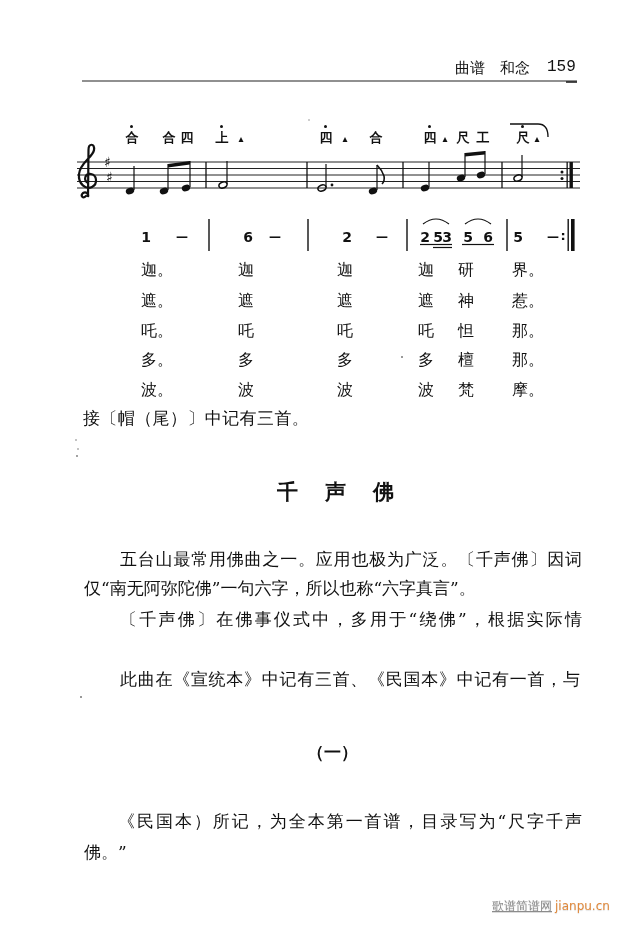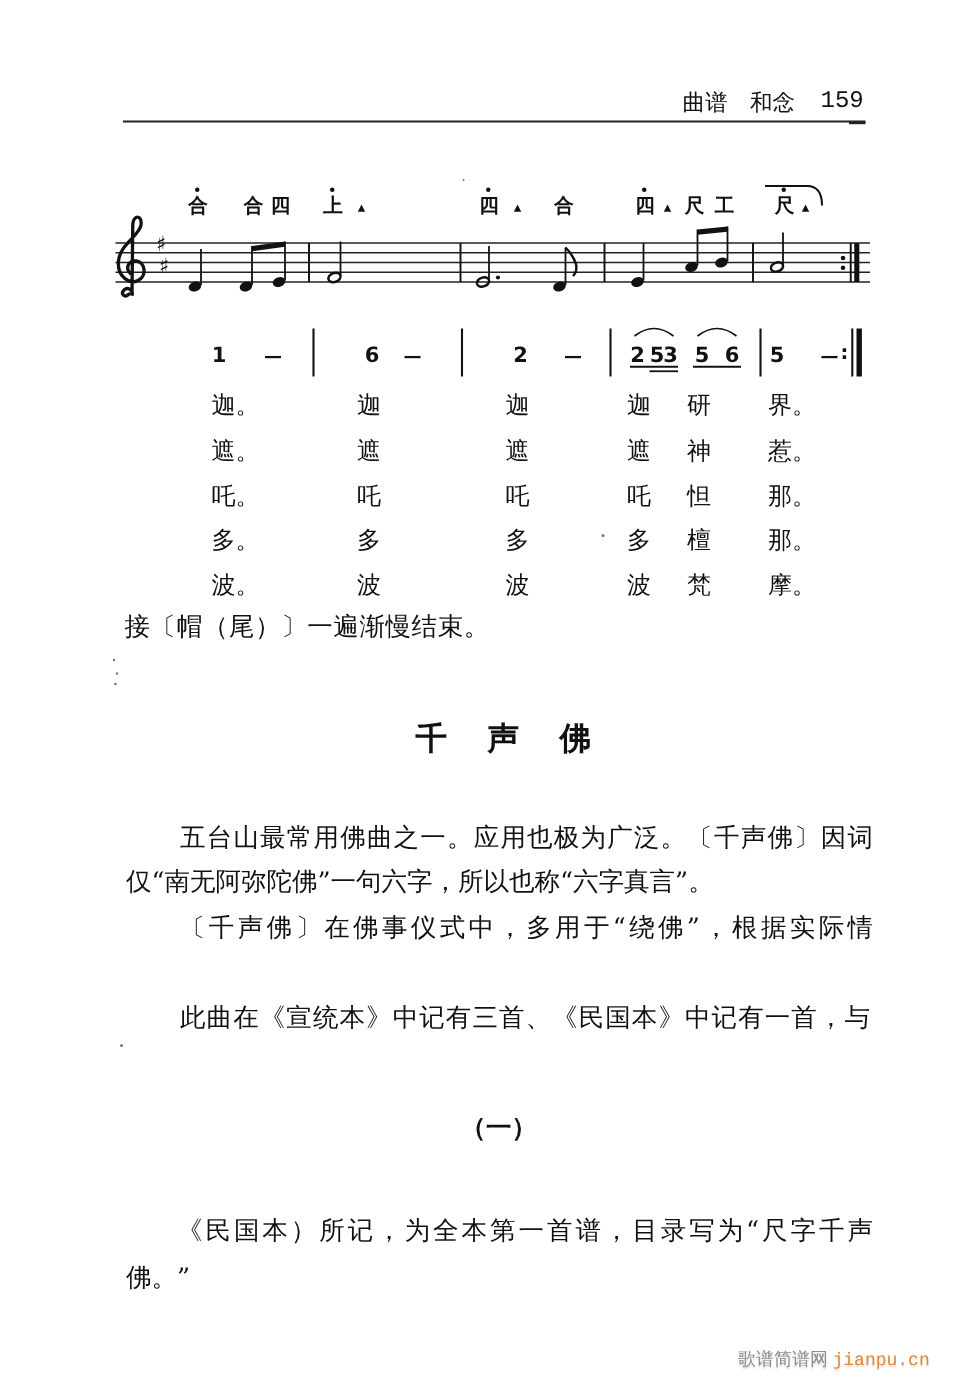--- a/index.html
+++ b/index.html
@@ -30,22 +30,22 @@
 
   
   .instr { font-size: 17px; line-height: 18px; letter-spacing: 0.4px; }
   .title { font-family: "DejaVu Sans", sans-serif; font-weight: bold; font-size: 21px; line-height: 22px; letter-spacing: 27px; }
   .line { font-size: 17px; line-height: 18px; margin-top: 14px; }
   .jl { text-align: justify; text-align-last: justify; white-space: normal; }
   .subtitle { font-family: "DejaVu Sans", sans-serif; font-weight: bold; font-size: 17px; line-height: 18px; }
 
   
   .wm { font-family: "DejaVu Sans", sans-serif; font-size: 12px; line-height: 13px; top: 900px; left: 492px; text-shadow: 0 1px 1px #dddddd; }
-  .wm-cn { color: #8c8c8c; }
-  .wm-en { color: #e0883a; margin-left: 3px; font-family: Liberation Mono, monospace; }
+  .wm-cn { color: #8c8c8c; text-decoration: underline; }
+  .wm-en { color: #e0883a; margin-left: 3px; }
 </style>
 </head>
 <body>
 
 <div id="page">
 
   <svg class="overlay" viewBox="0 0 640 926">
 
     <line x1="82" y1="81" x2="577" y2="81" stroke="#222" stroke-width="1.2"></line>
     <line x1="566" y1="82" x2="577" y2="82" stroke="#222" stroke-width="1.6"></line>
@@ -222,21 +222,21 @@
     <div class="abs ly" style="left:512px;top:352px">那。</div>
 
     <div class="abs ly" style="left:141px;top:382px">波。</div>
     <div class="abs ly" style="left:238px;top:382px">波</div>
     <div class="abs ly" style="left:337px;top:382px">波</div>
     <div class="abs ly" style="left:418px;top:382px">波</div>
     <div class="abs ly" style="left:458px;top:382px">梵</div>
     <div class="abs ly" style="left:512px;top:382px">摩。</div>
   </div>
 
-  <div class="abs instr" style="left:83px;top:409px">接〔帽（尾）〕一遍渐慢结束。</div>
+  <div class="abs instr" style="left:83px;top:409px">接〔帽（尾）〕中记有三首。</div>
 
   <div class="abs title" style="left:277px;top:481px">千声佛</div>
 
   <div class="abs line jl" style="left:120px;top:536px;width:462px">五台山最常用佛曲之一。应用也极为广泛。〔千声佛〕因词</div>
   <div class="abs line" style="left:84px;top:565px">仅“南无阿弥陀佛”一句六字，所以也称“六字真言”。</div>
 
   <div class="abs line jl" style="left:120px;top:596px;width:462px">〔千声佛〕在佛事仪式中，多用于“绕佛”，根据实际情</div>
 
   <div class="abs line jl" style="left:120px;top:656px;width:460px">此曲在《宣统本》中记有三首、《民国本》中记有一首，与</div>
 

